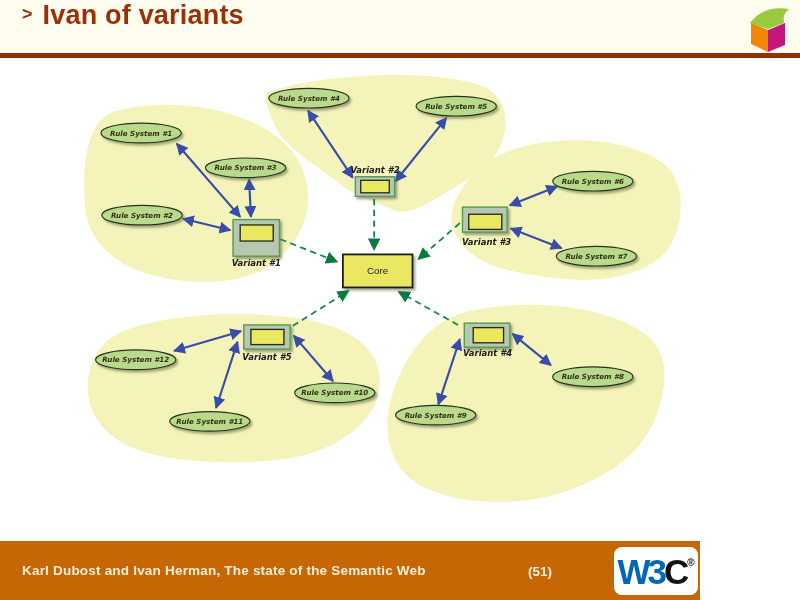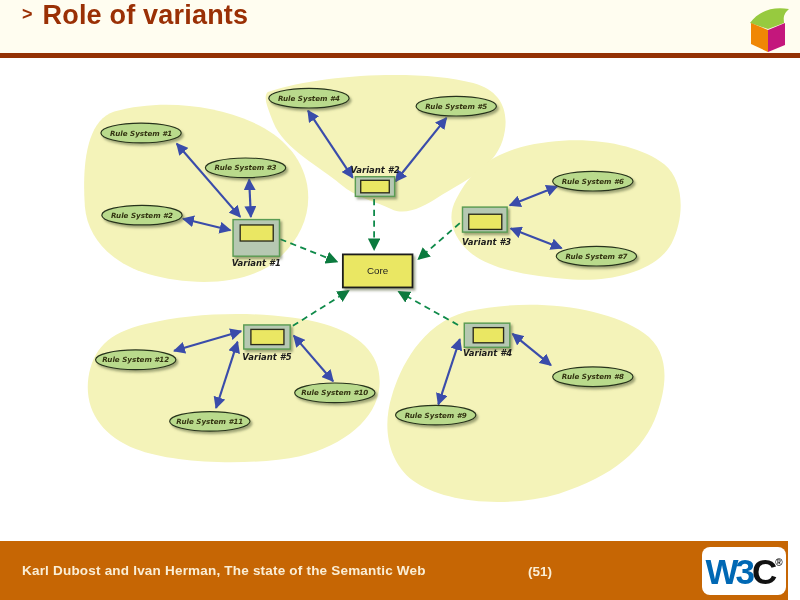--- a/index.html
+++ b/index.html
@@ -33,21 +33,21 @@
     font-family:"DejaVu Sans",sans-serif;font-style:italic;font-weight:bold;
     font-size:8px;fill:#333311;
   }
   .variant-label{
     font-family:"DejaVu Sans",sans-serif;font-style:italic;font-weight:bold;
     font-size:9.5px;fill:#1c1c1c;
   }
   .core-label{font-family:"Liberation Sans",sans-serif;font-size:11px;fill:#222222;}
   
   .footer{
-    position:absolute;left:0;top:541px;width:788px;height:59px;background:#c66604;text-align:right;
+    position:absolute;left:0;top:541px;width:700px;height:59px;background:#c66604;text-align:right;
   }
   .footer-credit{
     position:absolute;left:22px;top:0;height:59px;display:flex;align-items:center;
     color:#faeed6;font-weight:bold;font-size:13.5px;letter-spacing:0.2px;
   }
   .footer-page{
     position:absolute;left:528px;top:1px;height:59px;display:flex;align-items:center;
     color:#faeed6;font-weight:bold;font-size:13.5px;
   }
   .w3c-card{
@@ -66,21 +66,21 @@
   }
 </style>
 </head>
 <body>
 
 <div class="slide">
 
   <div class="header">
     <div class="title-row">
       <span class="title-prefix">&gt;</span>
-      <span class="page-title">Role of variants</span>
+      <span class="page-title">Ivan of variants</span>
     </div>
     <svg class="cube-logo" width="46" height="48" viewBox="0 0 46 48">
       <path d="M 4,18 C 12,7 25,1 43,4 C 36,10 38,15 38,18 L 22,24 Z" fill="#97ca3f"></path>
       <polygon points="5,18 22,25 22,47 5,39" fill="#f08705"></polygon>
       <polygon points="22,25 39,18 39,40 22,47" fill="#c4177c"></polygon>
     </svg>
   </div>
   <div class="header-rule"></div>
 
   <svg class="diagram" width="800" height="483" viewBox="0 58 800 541">

